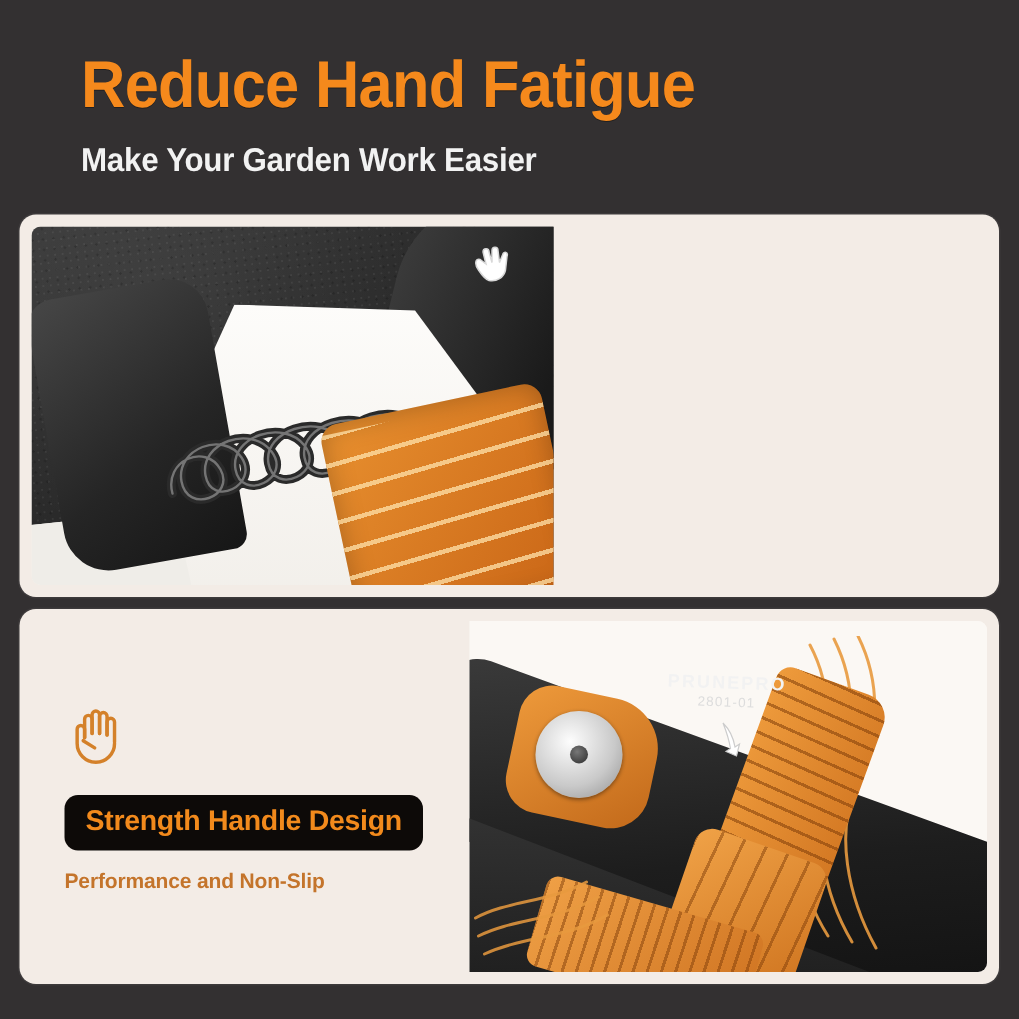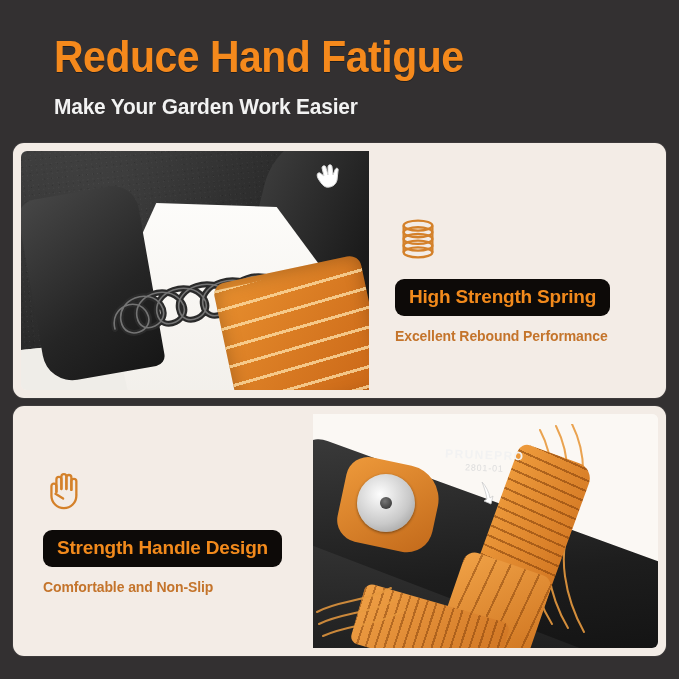--- a/index.html
+++ b/index.html
@@ -218,55 +218,40 @@
 
         <div class="p1-pad"></div>
 
         <svg class="p1-hand" viewBox="0 0 30 26">
           <path d="M6 17 C3 13 4 9 7 10 L11 13 L9 5 C9 2 13 2 13 5 L15 12 L15 4
                    C15 1 19 1 19 4 L20 12 L22 7 C23 4 26 5 25 8 L24 17
                    C23 22 18 25 13 24 C10 23 8 20 6 17 Z" fill="#FFFFFF" stroke="#D8D8D8" stroke-width="1"></path>
         </svg>
       </div>
 
-      <div class="text-col text-1">
-        <svg class="feat-icon" viewBox="0 0 48 48">
-          <g fill="none" stroke="currentColor" stroke-width="2.4">
-            <ellipse cx="24" cy="11" rx="15" ry="5.2"></ellipse>
-            <ellipse cx="24" cy="18" rx="15" ry="5.2"></ellipse>
-            <ellipse cx="24" cy="25" rx="15" ry="5.2"></ellipse>
-            <ellipse cx="24" cy="32" rx="15" ry="5.2"></ellipse>
-            <ellipse cx="24" cy="39" rx="15" ry="5.2"></ellipse>
-            <line x1="9" y1="11" x2="9" y2="39"></line>
-            <line x1="39" y1="11" x2="39" y2="39"></line>
-          </g>
-        </svg>
-        <div class="badge">High Strength Spring</div>
-        <div class="feat-sub">Excellent Rebound Performance</div>
-      </div>
 
     </div>
   </div>
 
   <div class="panel panel-2">
     <div class="panel-inner">
 
       <div class="text-col text-2">
         <svg class="feat-icon" viewBox="0 0 48 48">
           <g fill="none" stroke="currentColor" stroke-width="2.4" stroke-linecap="round" stroke-linejoin="round">
             <path d="M14 27 V14 a2.6 2.6 0 0 1 5.2 0 V24"></path>
             <path d="M19.2 24 V11 a2.6 2.6 0 0 1 5.2 0 V24"></path>
             <path d="M24.4 24 V12 a2.6 2.6 0 0 1 5.2 0 V25"></path>
             <path d="M29.6 25 V16 a2.6 2.6 0 0 1 5.2 0 V30"></path>
             <path d="M14 27 V21 a2.6 2.6 0 0 0 -5.2 0 V31 a13 13 0 0 0 26 0"></path>
             <path d="M13 29 L21 34"></path>
           </g>
         </svg>
         <div class="badge">Strength Handle Design</div>
-        <div class="feat-sub">Comfortable and Non-Slip</div>
+        <div class="feat-sub">Performance and Non-Slip</div>
       </div>
 
       <div class="photo photo-2">
         <div class="p2-bg"></div>
 
         <div class="p2-handle-top"></div>
 
         <svg class="p2-streaks" viewBox="0 0 150 240">
           <g fill="none" stroke="#E89A3F" stroke-width="2" stroke-linecap="round" opacity=".9">
             <path d="M28 6 C46 40 40 74 26 104 C14 130 20 168 40 200"></path>

